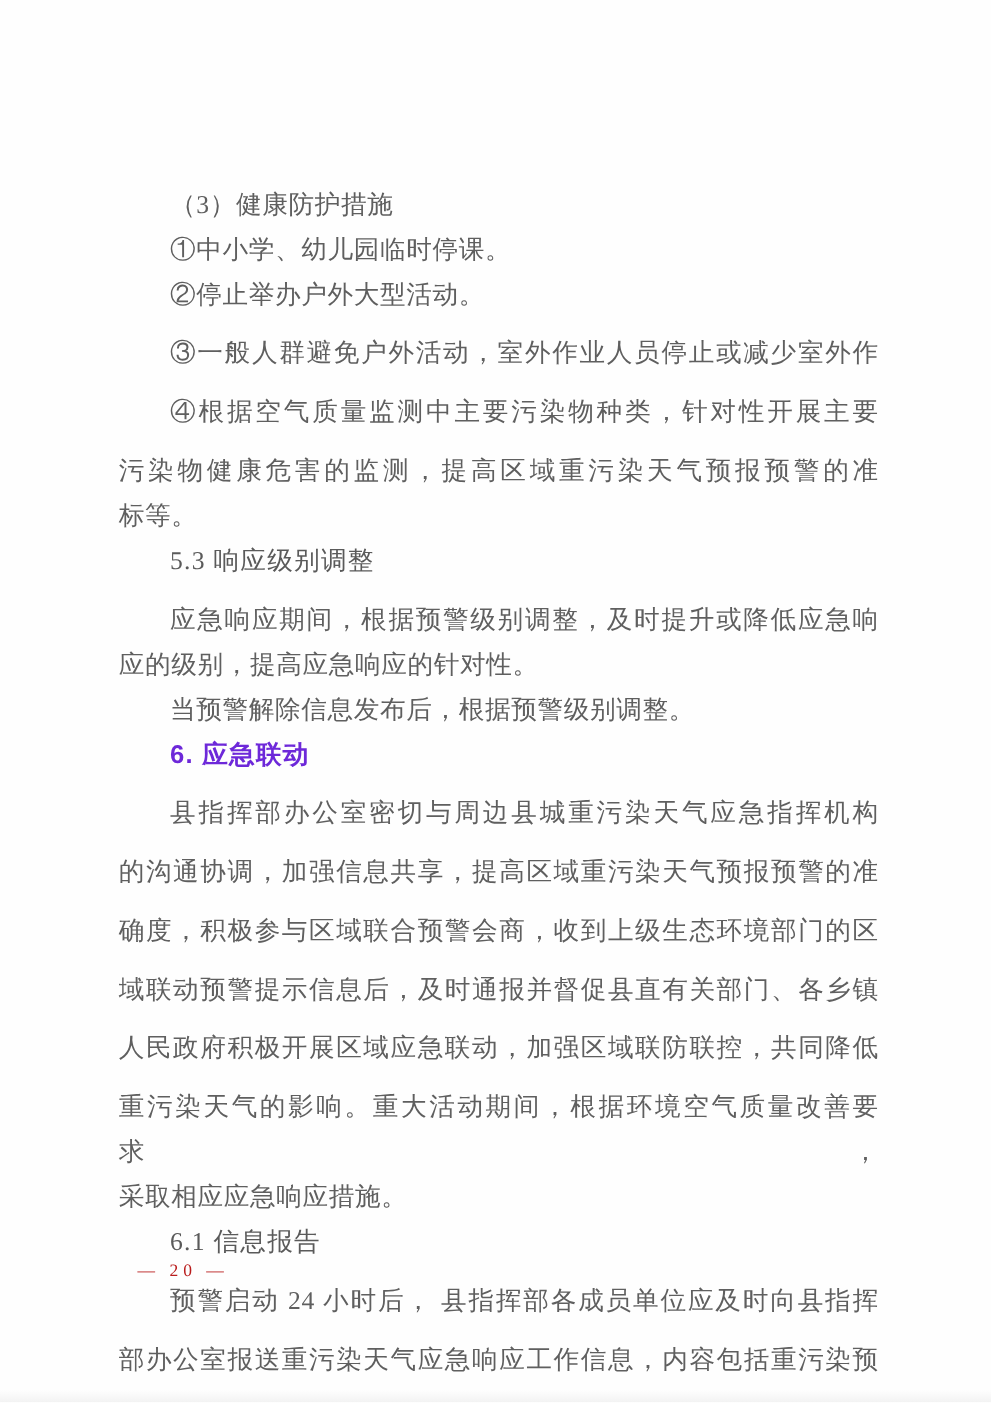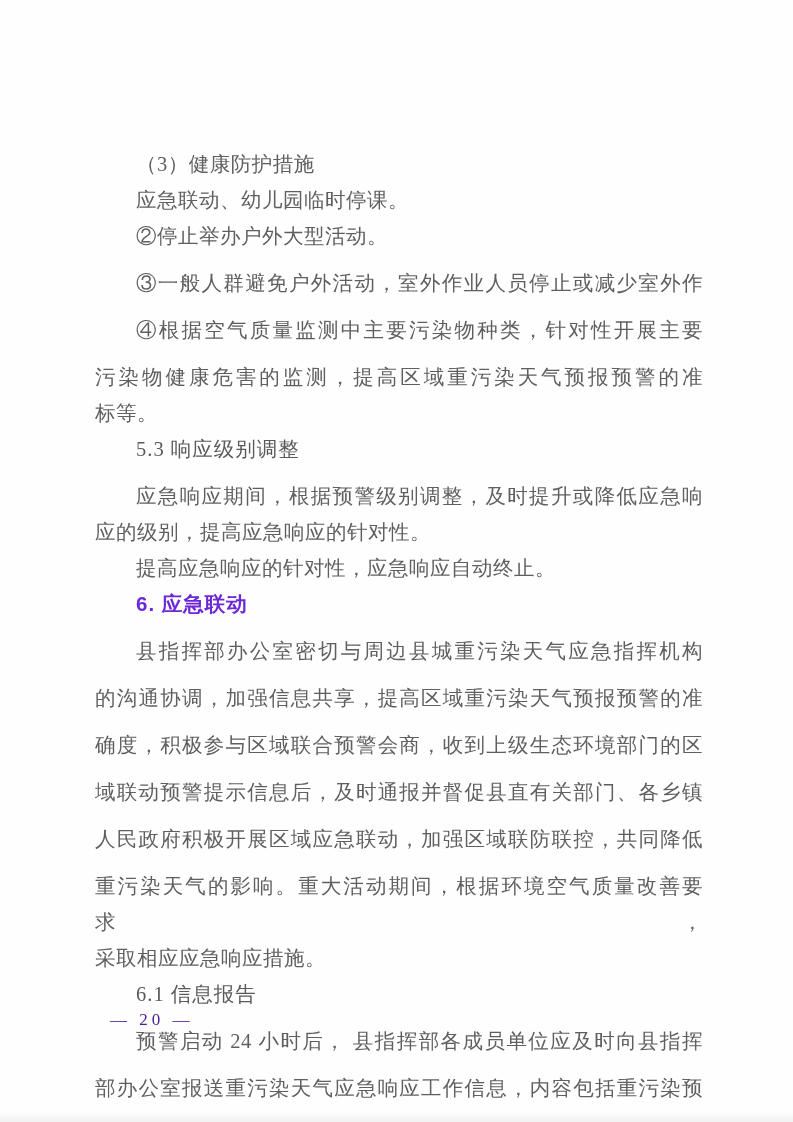--- a/index.html
+++ b/index.html
@@ -57,42 +57,42 @@
   .line.section-heading {
     font-family: "Liberation Sans", "DejaVu Sans", sans-serif;
     font-weight: bold;
     color: #6d28d9;
     letter-spacing: 1px;
   }
   .page-number {
     position: absolute;
     left: 110px;
     top: 1010px;
-    font-size: 17px;
-    color: #4c1d95;
+    font-size: 14px;
+    color: #b91c1c;
     letter-spacing: 4px;
     font-family: "Liberation Serif", "DejaVu Serif", serif;
   }
 </style>
 </head>
 <body>
 
 <div class="page">
   <div class="content">
       <div class="line body indent">（3）健康防护措施</div>
-      <div class="line body indent">应急联动、幼儿园临时停课。</div>
+      <div class="line body indent">①中小学、幼儿园临时停课。</div>
       <div class="line body indent">②停止举办户外大型活动。</div>
       <div class="line body indent justify">③一般人群避免户外活动，室外作业人员停止或减少室外作</div>
       <div class="line body indent justify">④根据空气质量监测中主要污染物种类，针对性开展主要</div>
       <div class="line body justify">污染物健康危害的监测，提高区域重污染天气预报预警的准</div>
       <div class="line body">标等。</div>
       <div class="line subheading indent">5.3 响应级别调整</div>
       <div class="line body indent justify">应急响应期间，根据预警级别调整，及时提升或降低应急响</div>
       <div class="line body">应的级别，提高应急响应的针对性。</div>
-      <div class="line body indent">提高应急响应的针对性，应急响应自动终止。</div>
+      <div class="line body indent">当预警解除信息发布后，根据预警级别调整。</div>
       <div class="line section-heading indent">6. 应急联动</div>
       <div class="line body indent justify">县指挥部办公室密切与周边县城重污染天气应急指挥机构</div>
       <div class="line body justify">的沟通协调，加强信息共享，提高区域重污染天气预报预警的准</div>
       <div class="line body justify">确度，积极参与区域联合预警会商，收到上级生态环境部门的区</div>
       <div class="line body justify">域联动预警提示信息后，及时通报并督促县直有关部门、各乡镇</div>
       <div class="line body justify">人民政府积极开展区域应急联动，加强区域联防联控，共同降低</div>
       <div class="line body justify">重污染天气的影响。重大活动期间，根据环境空气质量改善要求，</div>
       <div class="line body">采取相应应急响应措施。</div>
       <div class="line subheading indent">6.1 信息报告</div>
       <div class="line body indent justify">预警启动 24 小时后， 县指挥部各成员单位应及时向县指挥</div>

